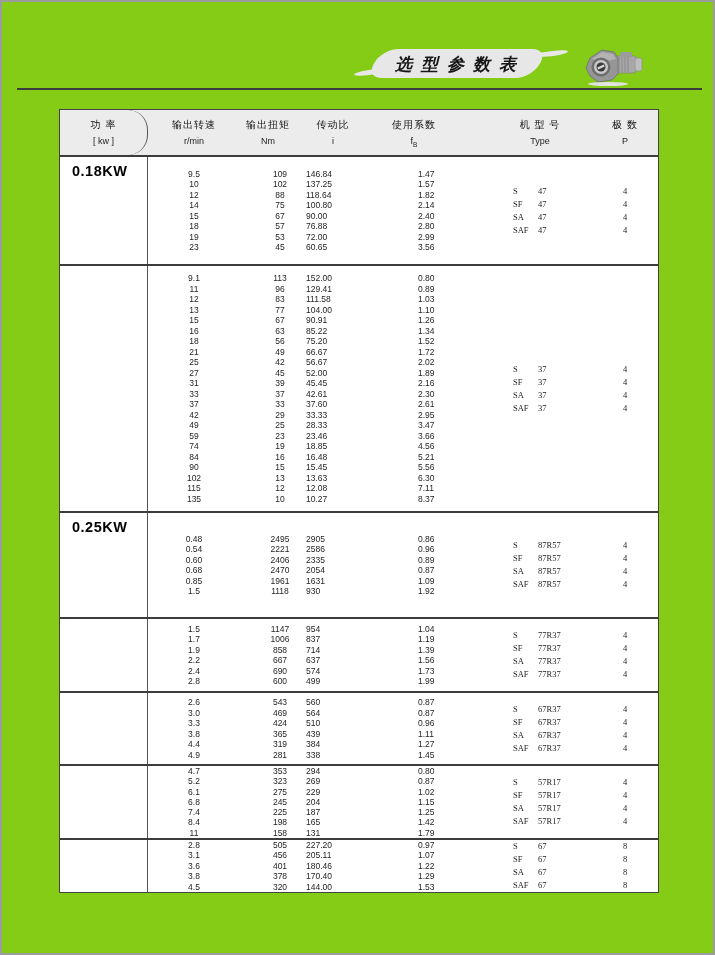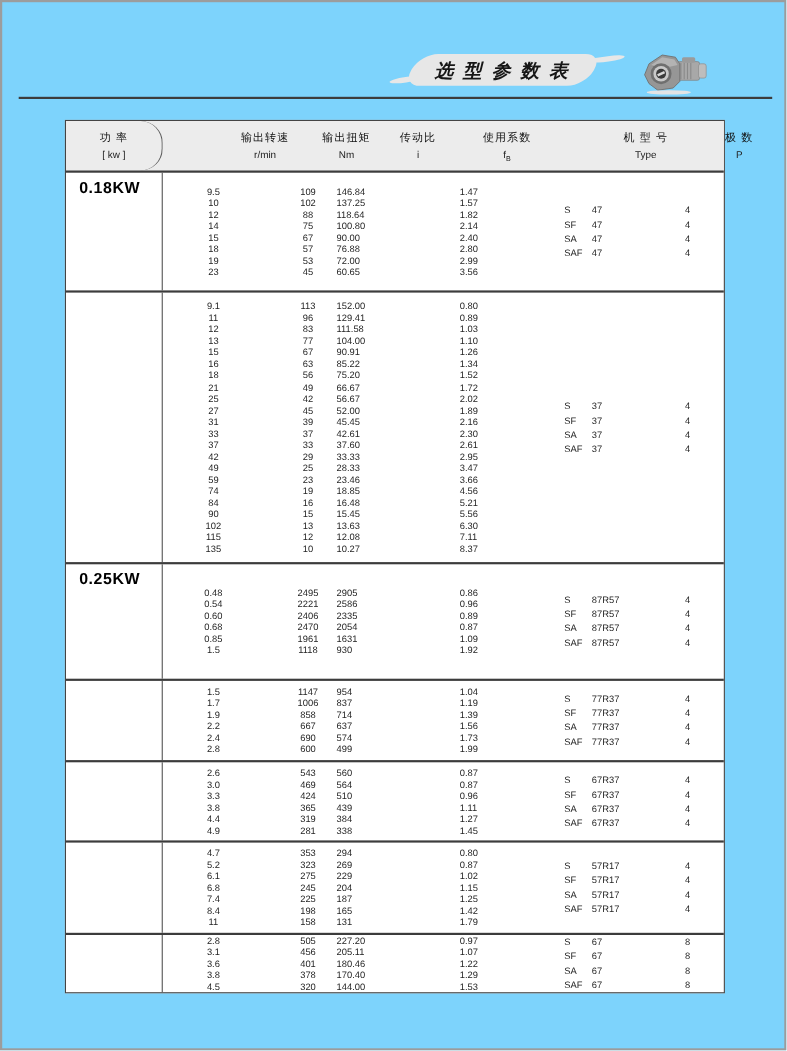--- a/index.html
+++ b/index.html
@@ -1,16 +1,16 @@
 <!DOCTYPE html>
 <html><head>
 <meta charset="utf-8">
 <style>
   html,body{margin:0;padding:0;background:#fff;}
-  .page{position:relative;width:715px;height:955px;background:#7dd3fc;
+  .page{position:relative;width:715px;height:955px;background:#84cc16;
         border:2px solid #9c9c9c;box-sizing:border-box;
         font-family:"Liberation Sans",sans-serif;overflow:hidden;}
 
   
   .title-banner{position:absolute;left:358px;top:44px;width:200px;height:36px;}
   .banner-shape{position:absolute;left:14px;top:3px;width:166px;height:29px;
       background:#e7e7e7;border-radius:16px / 14px;transform:skewX(-30deg);}
   .banner-tail-l{position:absolute;left:-6px;top:24px;width:30px;height:5px;
       background:#e7e7e7;border-radius:60% 0 60% 60%;transform:rotate(-8deg);}
   .banner-tail-r{position:absolute;right:-8px;top:5px;width:30px;height:5px;
@@ -22,21 +22,21 @@
   .header-rule{position:absolute;left:15px;top:86px;width:685px;height:2px;background:#3c3c3c;}
 
   
   .param-table{position:absolute;left:57px;top:107px;width:600px;
       border:1px solid #444;box-sizing:border-box;background:#fff;}
   .t-header{height:47px;background:#ececec;border-bottom:2px solid #3c3c3c;
       box-sizing:border-box;display:flex;}
   .h-power{width:88px;border-right:1px solid #555;box-sizing:border-box;
       text-align:center;padding-top:8px;border-radius:20px;}
   .h-data{position:relative;flex:1;}
-  .hcell{position:absolute;top:8px;transform:translateX(-50%);text-align:center;white-space:nowrap;margin-left:47px;}
+  .hcell{position:absolute;top:8px;transform:translateX(-50%);text-align:center;white-space:nowrap;}
   .h-label{font-size:10px;color:#111;letter-spacing:1px;}
   .h-unit{font-size:9px;color:#222;margin-top:4px;}
   .h-unit sub{font-size:6.5px;}
   .hc-speed{left:46px;}  .hc-torque{left:120px;} .hc-ratio{left:185px;}
   .hc-fb{left:266px;}    .hc-model{left:392px;}  .hc-poles{left:477px;}
 
   .block{display:flex;box-sizing:border-box;}
   .block.bt{border-top:2px solid #3c3c3c;}
   .pcell{width:88px;border-right:1px solid #555;box-sizing:border-box;}
   .power-label{font-weight:bold;font-size:14.5px;color:#000;
@@ -44,21 +44,21 @@
   .dcell{flex:1;position:relative;display:flex;flex-direction:column;justify-content:center;}
   .rows{display:flex;flex-direction:column;justify-content:center;height:100%;}
   .row{position:relative;height:10.5px;line-height:10.5px;font-size:8.5px;color:#242424;}
   .cell{position:absolute;white-space:nowrap;}
   .v-speed{left:12px;width:68px;text-align:center;}
   .v-torque{left:98px;width:68px;text-align:center;}
   .v-ratio{left:158px;}
   .v-fb{left:270px;}
   .types{position:absolute;left:365px;top:0;bottom:0;
       display:flex;flex-direction:column;justify-content:center;}
-  .type-line{position:relative;height:13px;line-height:13px;font-size:8.5px;color:#242424;width:140px;white-space:nowrap;}
+  .type-line{position:relative;height:13px;line-height:13px;font-size:8.5px;color:#242424;width:140px;white-space:nowrap;font-family:Liberation Serif, serif;}
   .t-prefix{display:inline-block;width:25px;}
   .t-poles{position:absolute;left:102px;width:20px;text-align:center;}
 </style>
 </head>
 <body>
 
 <div class="page">
 
   <div class="title-banner">
     <div class="banner-tail-l"></div>
@@ -472,21 +472,21 @@
               </div>
             </div>
             <div class="types">
               <div class="type-line"><span class="t-prefix">S</span><span class="t-size">67R37</span><span class="t-poles">4</span></div>
               <div class="type-line"><span class="t-prefix">SF</span><span class="t-size">67R37</span><span class="t-poles">4</span></div>
               <div class="type-line"><span class="t-prefix">SA</span><span class="t-size">67R37</span><span class="t-poles">4</span></div>
               <div class="type-line"><span class="t-prefix">SAF</span><span class="t-size">67R37</span><span class="t-poles">4</span></div>
             </div>
           </div>
         </div>
-        <div class="block bt" style="height: 84px;">
+        <div class="block bt" style="height: 74px;">
           <div class="pcell"></div>
           <div class="dcell">
             <div class="rows">
               <div class="row">
                 <span class="cell v-speed">4.7</span>
                 <span class="cell v-torque">353</span>
                 <span class="cell v-ratio">294</span>
                 <span class="cell v-fb">0.80</span>
               </div>
               <div class="row">

